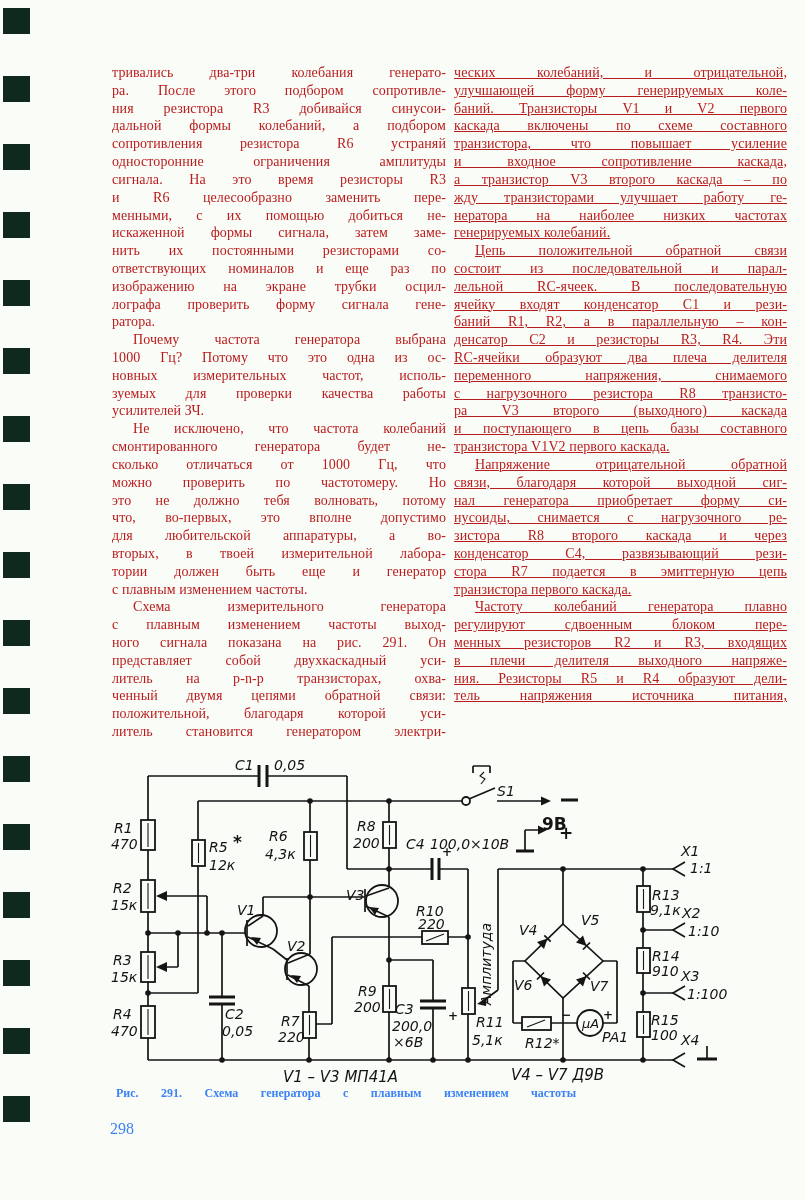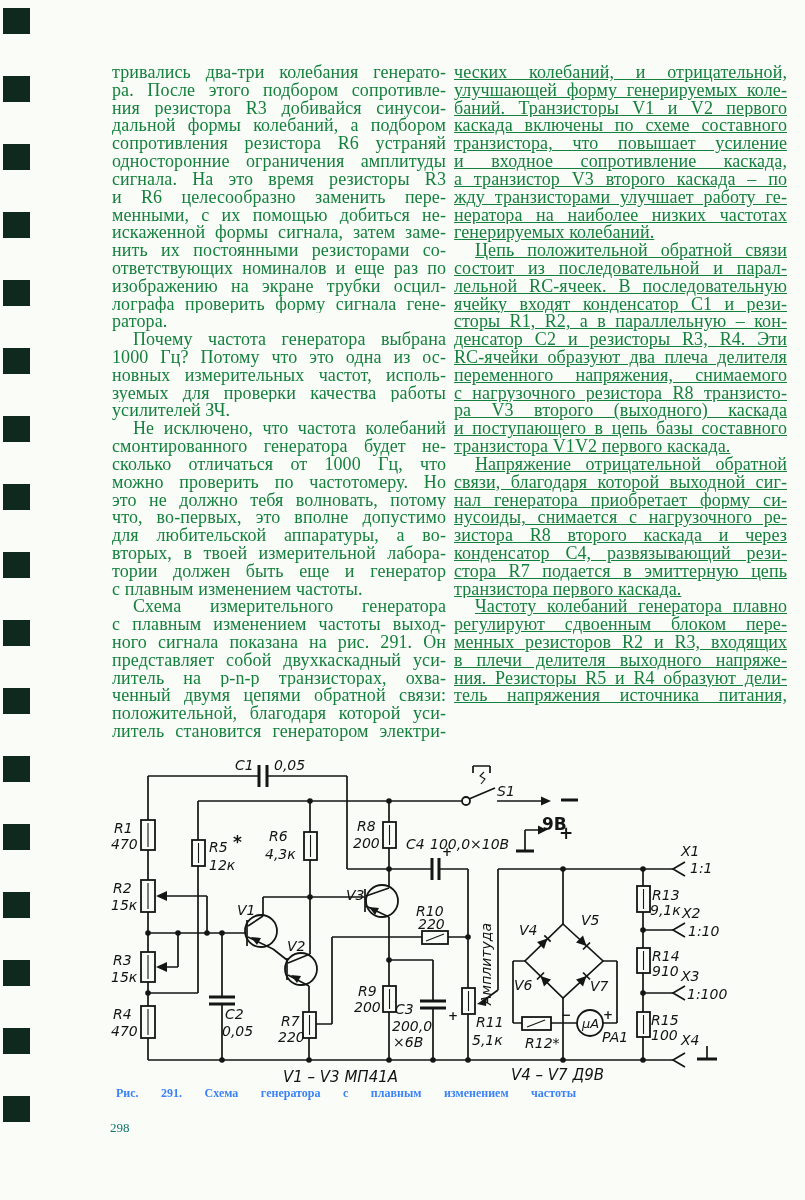--- a/index.html
+++ b/index.html
@@ -1,28 +1,28 @@
 <!DOCTYPE html>
 <html><head>
 <meta charset="utf-8">
 <style>
   html,body{margin:0;padding:0;}
   body{width:805px;height:1200px;position:relative;background:#fafcf8;overflow:hidden;
        font-family:"Liberation Serif", serif;color:#1a1a1a;}
   .edge-mark{position:absolute;left:3px;width:27px;height:26px;background:#10291e;}
-  .col{position:absolute;top:64px;font-size:18px;line-height:17.82px;color:#15803d;}
+  .col{position:absolute;top:64px;font-size:14px;line-height:17.82px;color:#b91c1c;}
   .col-left{left:112px;width:334px;}
   .col-right{left:454px;width:333px;text-decoration:underline;}
   .line{height:17.82px;overflow:hidden;text-align:justify;text-align-last:justify;
         letter-spacing:0.1px;white-space:nowrap;}
   .line.last{text-align-last:left;}
   .line.ind{text-indent:21px;}
   .caption{position:absolute;left:116px;top:1086px;width:460px;font-size:12px;
            text-align:justify;text-align-last:justify;color:#3b82f6;font-weight:bold;}
-  .page-num{position:absolute;left:110px;top:1120px;font-size:13px;color:#0f766e;}
+  .page-num{position:absolute;left:110px;top:1120px;font-size:16px;color:#3b82f6;}
   .schematic{position:absolute;left:95px;top:752px;}
   svg{display:block;}
   .w{stroke:#151515;stroke-width:1.7;fill:none;}
   .w3{stroke:#151515;stroke-width:3;fill:none;}
   .thin{stroke:#151515;stroke-width:1.1;fill:none;}
   .comp{stroke:#151515;stroke-width:1.8;fill:#fafcf8;}
   .dot{fill:#151515;stroke:none;}
   .fill{fill:#151515;stroke:none;}
   .lbl{font-family:"DejaVu Sans",sans-serif;font-style:italic;font-size:14px;fill:#141414;}
   .lbl-s{font-family:"DejaVu Sans",sans-serif;font-style:italic;font-size:13px;fill:#141414;}
@@ -101,21 +101,21 @@
     <div class="line">транзистора, что повышает усиление</div>
     <div class="line">и входное сопротивление каскада,</div>
     <div class="line">а транзистор V3 второго каскада – по</div>
     <div class="line">жду транзисторами улучшает работу ге-</div>
     <div class="line">нератора на наиболее низких частотах</div>
     <div class="line last">генерируемых колебаний.</div>
     <div class="line ind">Цепь положительной обратной связи</div>
     <div class="line">состоит из последовательной и парал-</div>
     <div class="line">лельной RC-ячеек. В последовательную</div>
     <div class="line">ячейку входят конденсатор C1 и рези-</div>
-    <div class="line">сторы R1, R2, а в параллельную – кон-</div>
+    <div class="line">баний R1, R2, а в параллельную – кон-</div>
     <div class="line">денсатор C2 и резисторы R3, R4. Эти</div>
     <div class="line">RC-ячейки образуют два плеча делителя</div>
     <div class="line">переменного напряжения, снимаемого</div>
     <div class="line">с нагрузочного резистора R8 транзисто-</div>
     <div class="line">ра V3 второго (выходного) каскада</div>
     <div class="line">и поступающего в цепь базы составного</div>
     <div class="line last">транзистора V1V2 первого каскада.</div>
     <div class="line ind">Напряжение отрицательной обратной</div>
     <div class="line">связи, благодаря которой выходной сиг-</div>
     <div class="line">нал генератора приобретает форму си-</div>

